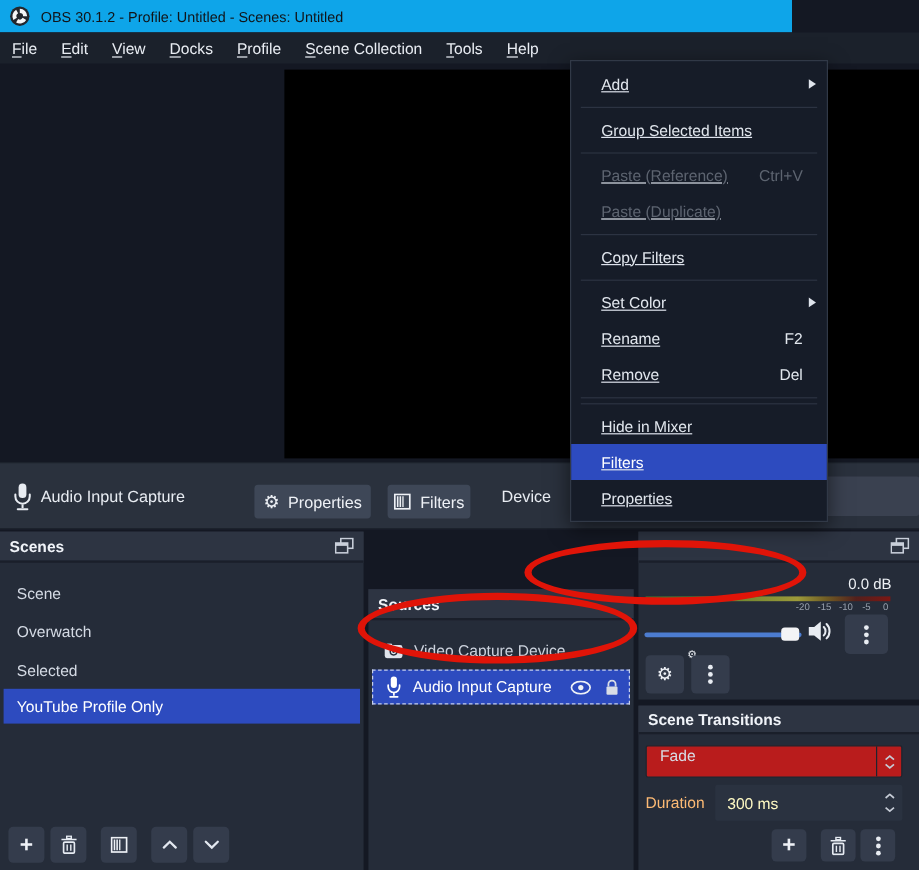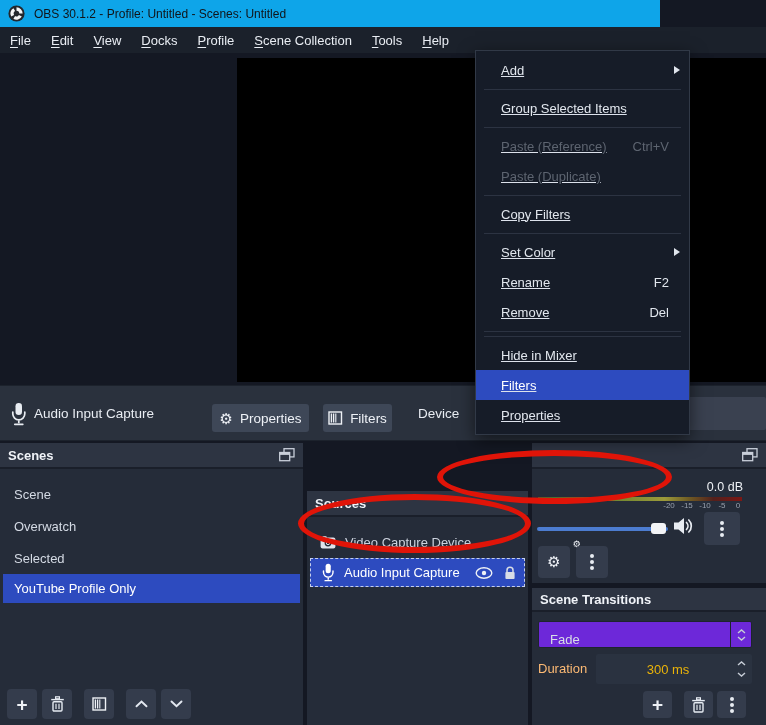--- a/index.html
+++ b/index.html
@@ -76,29 +76,29 @@
   .vol-track { position:absolute; left:5px; top:84px; width:131px; height:4px; background:#4c7cd0; border-radius:2px; }
   .vol-handle { position:absolute; left:119px; top:80px; width:15px; height:11px; background:#f3f4f6; border-radius:3px; }
   .mix-kebab-btn { position:absolute; left:172px; top:69px; width:36px; height:33px; }
   .mix-gear-btn { position:absolute; left:6px; top:103px; width:32px; height:32px; }
   .mix-kebab2-btn { position:absolute; left:44px; top:103px; width:32px; height:32px; }
   .gear-small { position:absolute; font-size:9px; margin-left:12px; margin-top:-14px; }
   .mix-gear-wrap { position:relative; }
 
   
   .dock-trans { left:532px; top:588px; width:266px; height:137px; }
-  .combo { position:absolute; left:6px; top:33px; width:214px; height:27px; background:#6d28d9;
-    border:1px solid #1e242e; border-radius:2px; display:flex; align-items:flex-end; }
+  .combo { position:absolute; left:6px; top:33px; width:214px; height:27px; background:#b91c1c;
+    border:1px solid #1e242e; border-radius:2px; display:flex; align-items:flex-start; }
   .combo-text { padding-left:11px; color:#d8dde6; flex:1; }
   .combo-arrows { width:21px; align-self:stretch; border-left:1px solid #1e242e;
     display:flex; flex-direction:column; align-items:center; justify-content:center; gap:2px; }
   .dur-label { position:absolute; left:6px; top:66px; line-height:30px; color:#fdba74; }
   .spinner { position:absolute; left:64px; top:66px; width:156px; height:30px; background:#2a3240;
     border-radius:2px; display:flex; align-items:center; }
-  .spinner-text { padding-left:10px; color:#eab308; flex:1;text-align:center; }
+  .spinner-text { padding-left:10px; color:#fef9c3; flex:1; }
   .spinner-arrows { width:22px; align-self:stretch; display:flex; flex-direction:column;
     align-items:center; justify-content:center; gap:6px; }
   .trans-toolbar-btn { position:absolute; top:103px; width:29px; height:27px; }
 
   
   .context-menu { left:475px; top:50px; width:215px; background:#161c28;
     border:1px solid #313947; box-shadow:0 5px 16px rgba(0,0,0,.55); z-index:30; padding:4px 0;text-decoration:underline; }
   .cm-item { height:30px; display:flex; align-items:center; padding:0 10px 0 25px; position:relative; color:#e2e7ee; }
   .cm-item.disabled { color:#5d6470; }
   .cm-item.sel { background:#2d4bbf; color:#fff; }

